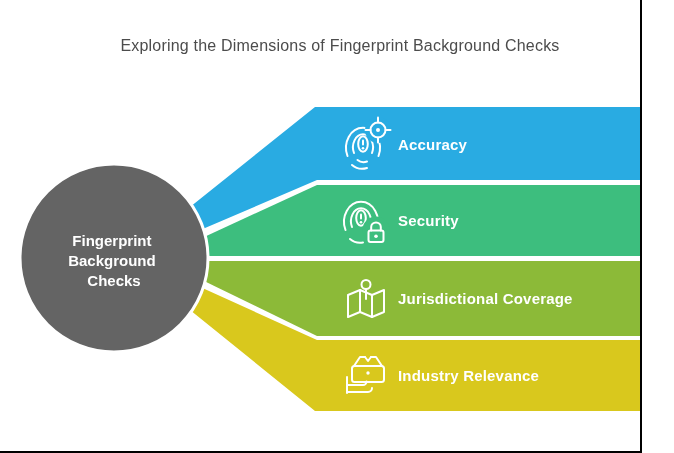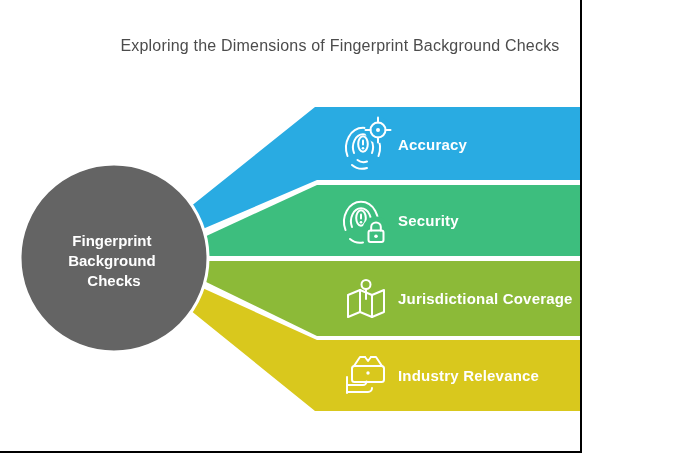--- a/index.html
+++ b/index.html
@@ -1,18 +1,18 @@
 <!DOCTYPE html>
 <html><head>
 <meta charset="utf-8">
 <style>
   html,body{margin:0;padding:0;background:#ffffff;}
   .frame{
     position:relative;
-    width:582px;height:453px;
+    width:642px;height:453px;
     box-sizing:border-box;
     background:#ffffff;
     border-right:2px solid #000;
     border-bottom:2px solid #000;
     font-family:"Liberation Sans", sans-serif;
     overflow:hidden;
   }
   svg{display:block;}
   .title-text{
     font-family:"Liberation Sans", sans-serif;

